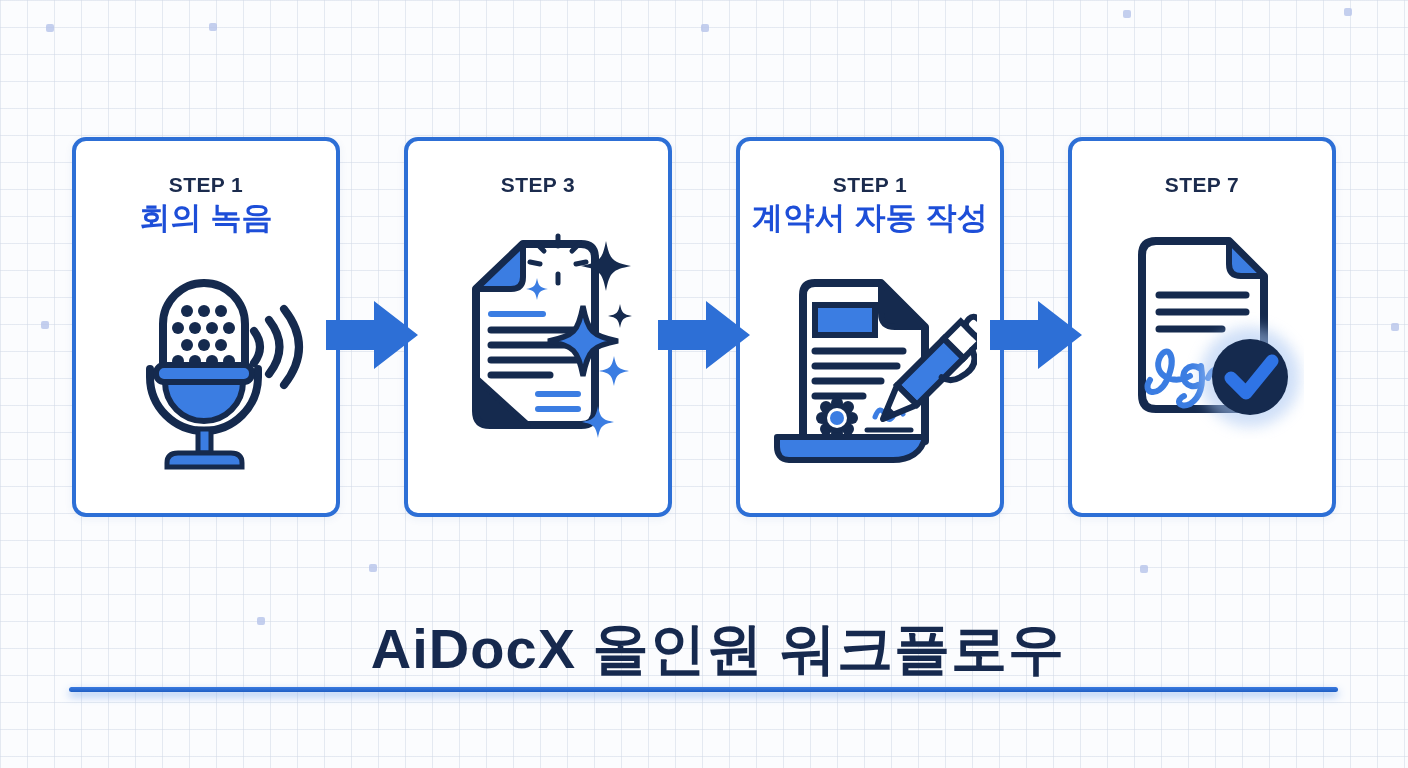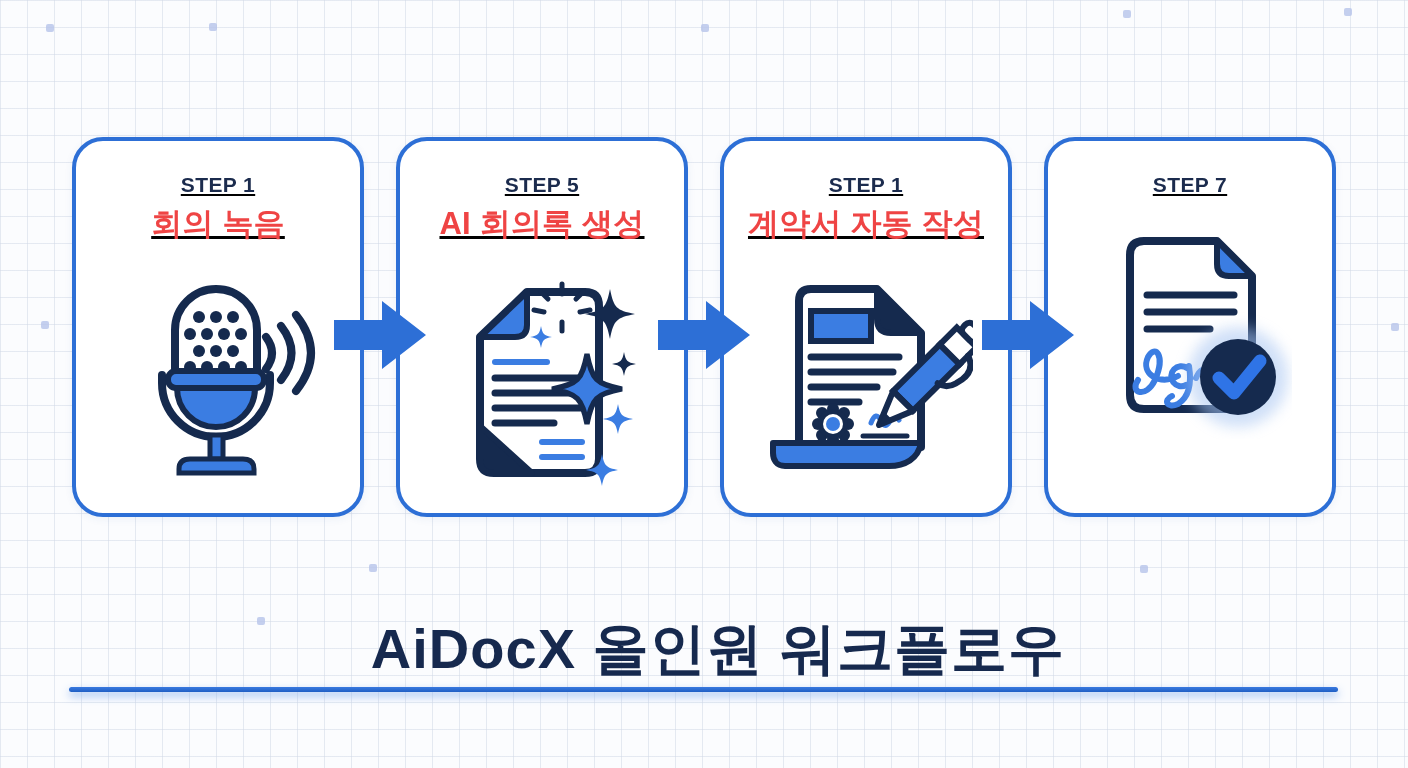--- a/index.html
+++ b/index.html
@@ -19,35 +19,33 @@
     position:absolute; width:8px; height:8px; border-radius:2px;
     background:#b6c3ea; opacity:.8;
   }
 
   .cards-row{
     position:absolute; left:72px; top:137px; width:1264px; height:380px;
     display:flex; justify-content:space-between; align-items:stretch;
   }
   .card{
     position:relative; z-index:1;
-    width:292px; height:380px;
+    width:268px; height:380px;
     background:#ffffff;
     border:4px solid #2d6fd6;
-    border-radius:31px;
+    border-radius:14px;
     box-shadow:0 2px 8px rgba(40,80,160,0.07);
     text-align:center;
     padding-top:32px;
-    text-decoration:underline;
   }
   .step-label{
     font-size:21px; font-weight:700; color:#1b2b4d; letter-spacing:.4px;
   }
   .card-title{
-    margin-top:6px;
-    font-size:31px; font-weight:800; color:#ef4444; letter-spacing:.2px;
+    font-size:31px; font-weight:800; color:#1d4ed8; letter-spacing:.2px;
   }
   .icon-wrap{
     margin-top:18px; height:236px;
     display:flex; align-items:center; justify-content:center;
   }
 
   .arrow-gap{
     position:relative; flex:1; z-index:2;
   }
   .arrow-gap svg{
@@ -128,22 +126,21 @@
       </div>
     </div>
 
     <div class="arrow-gap">
       <svg width="92" height="84" viewBox="0 0 92 84">
         <path d="M0 27 H48 V8 L92 42 L48 76 V57 H0 Z" fill="#2d6fd6"></path>
       </svg>
     </div>
 
     <div class="card">
-      <div class="step-label">STEP 5</div>
-      <div class="card-title">AI 회의록 생성</div>
+      <div class="step-label">STEP 3</div>
       <div class="icon-wrap">
         <svg width="200" height="214" viewBox="0 0 200 214">
 
           <path d="M85 18 H143 Q157 18 157 32 V185 Q157 199 143 199 H52 Q38 199 38 185 V63 Z" fill="#ffffff" stroke="#152a4e" stroke-width="8" stroke-linejoin="round"></path>
 
           <path d="M85 18 L38 63 H73 Q85 63 85 51 Z" fill="#3b7de2" stroke="#152a4e" stroke-width="6" stroke-linejoin="round"></path>
 
           <path d="M38 152 V185 Q38 199 52 199 H90 Z" fill="#152a4e" stroke="#152a4e" stroke-width="6" stroke-linejoin="round"></path>
 
           <g stroke-linecap="round">

